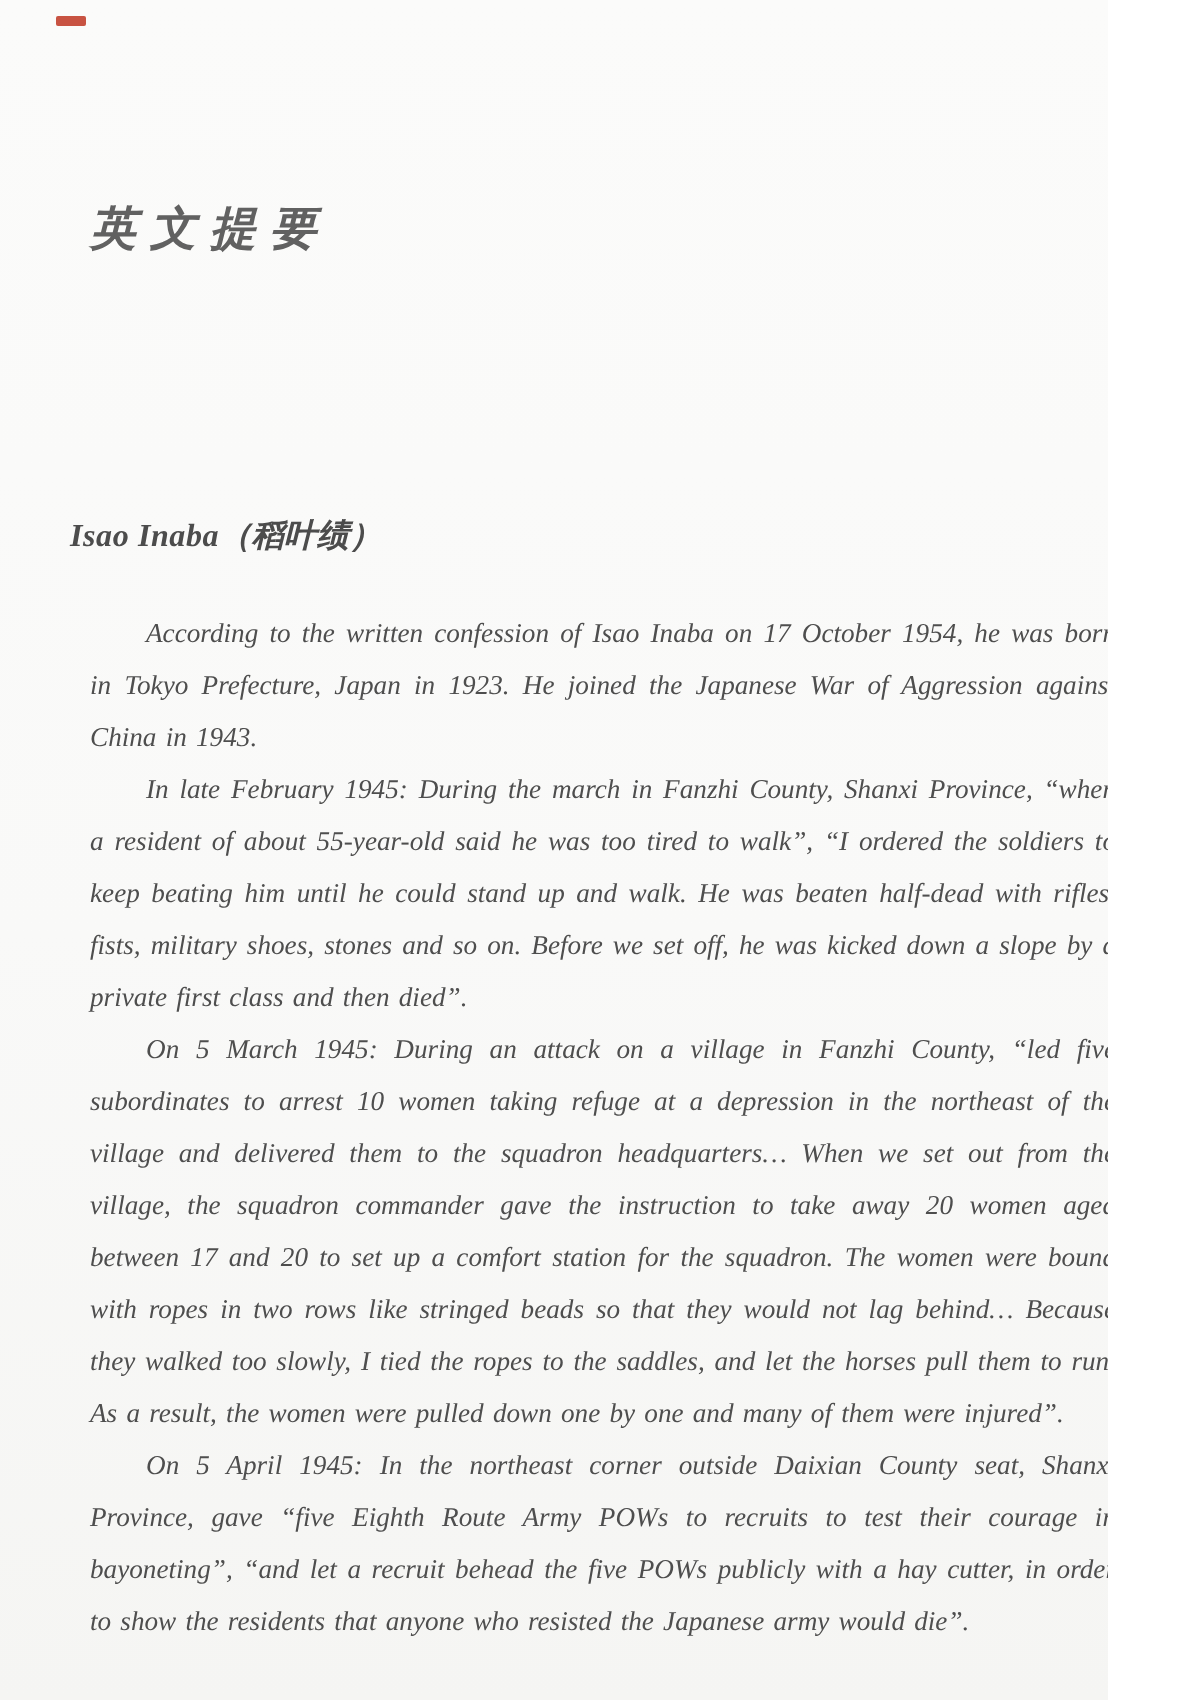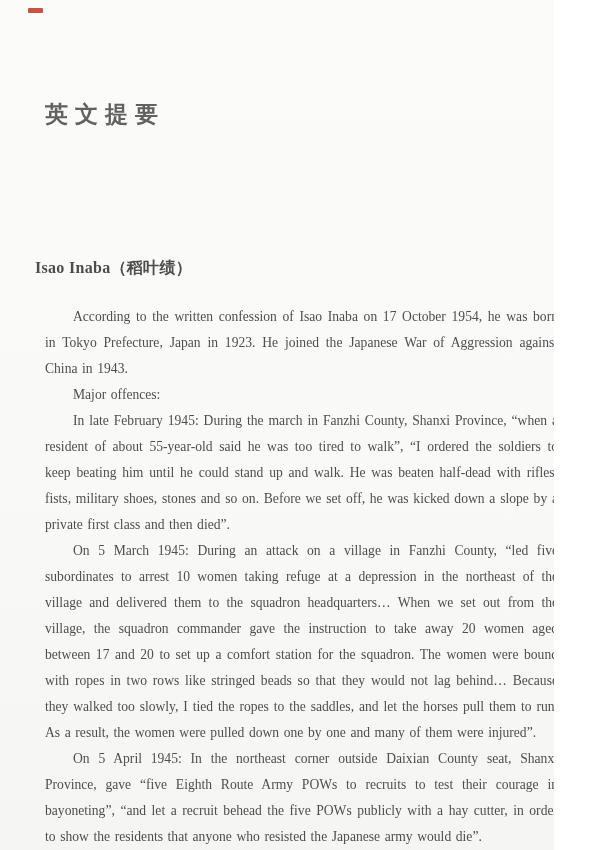--- a/index.html
+++ b/index.html
@@ -8,20 +8,21 @@
     background: #ffffff;
   }
   .page {
     position: relative;
     width: 554px;
     height: 850px;
     overflow: hidden;
     background: linear-gradient(180deg, #fbfbfa 0%, #f9f9f8 55%, #f5f5f3 100%);
     font-family: "Liberation Serif", "DejaVu Serif", serif;
     color: #4a4a4a;
+    font-style: italic;
   }
   .red-mark {
     position: absolute;
     left: 28px;
     top: 8px;
     width: 15px;
     height: 5px;
     border-radius: 1px;
     opacity: 0.9;
   }
@@ -67,19 +68,18 @@
 <div class="page">
 
   <div class="red-mark" style="background: rgb(194, 64, 45);"></div>
 
   <div class="doc-title">英文提要</div>
 
   <div class="section-heading">Isao Inaba（稻叶绩）</div>
 
   <div class="body-text">
     <p>According to the written confession of Isao Inaba on 17 October 1954, he was born in Tokyo Prefecture, Japan in 1923. He joined the Japanese War of Aggression against China in 1943.</p>
-    <p>Major offences:</p>
     <p>In late February 1945: During the march in Fanzhi County, Shanxi Province, “when a resident of about 55-year-old said he was too tired to walk”, “I ordered the soldiers to keep beating him until he could stand up and walk. He was beaten half-dead with rifles, fists, military shoes, stones and so on. Before we set off, he was kicked down a slope by a private first class and then died”.</p>
     <p>On 5 March 1945: During an attack on a village in Fanzhi County, “led five subordinates to arrest 10 women taking refuge at a depression in the northeast of the village and delivered them to the squadron headquarters… When we set out from the village, the squadron commander gave the instruction to take away 20 women aged between 17 and 20 to set up a comfort station for the squadron. The women were bound with ropes in two rows like stringed beads so that they would not lag behind… Because they walked too slowly, I tied the ropes to the saddles, and let the horses pull them to run. As a result, the women were pulled down one by one and many of them were injured”.</p>
     <p>On 5 April 1945: In the northeast corner outside Daixian County seat, Shanxi Province, gave “five Eighth Route Army POWs to recruits to test their courage in bayoneting”, “and let a recruit behead the five POWs publicly with a hay cutter, in order to show the residents that anyone who resisted the Japanese army would die”.</p>
   </div>
 
 </div>
 
 </body></html>

